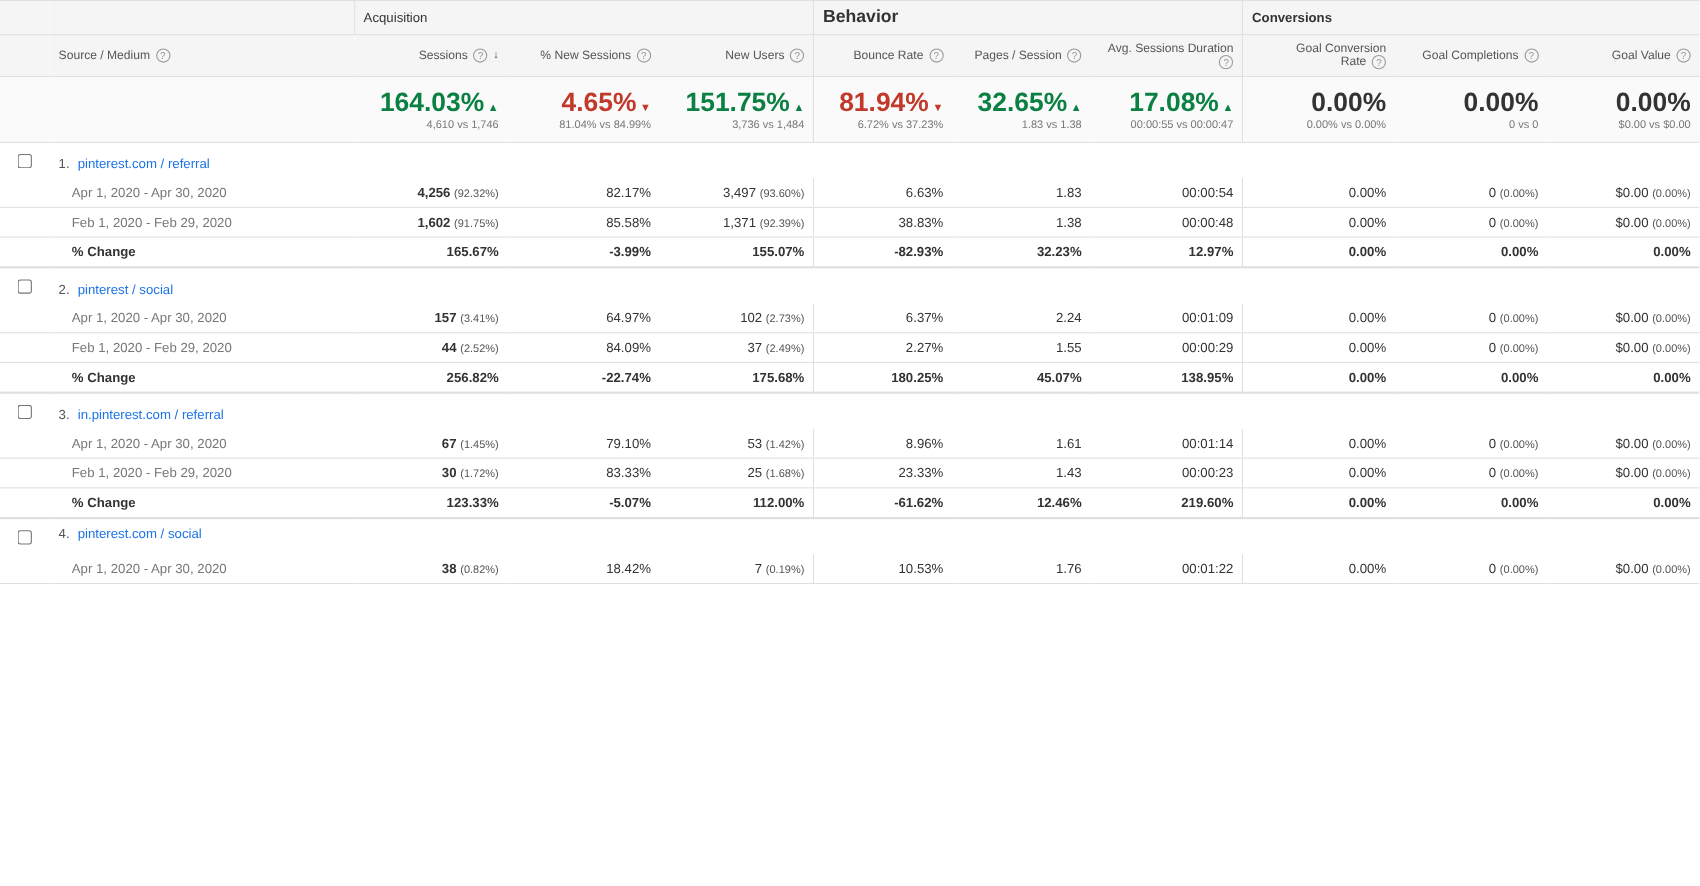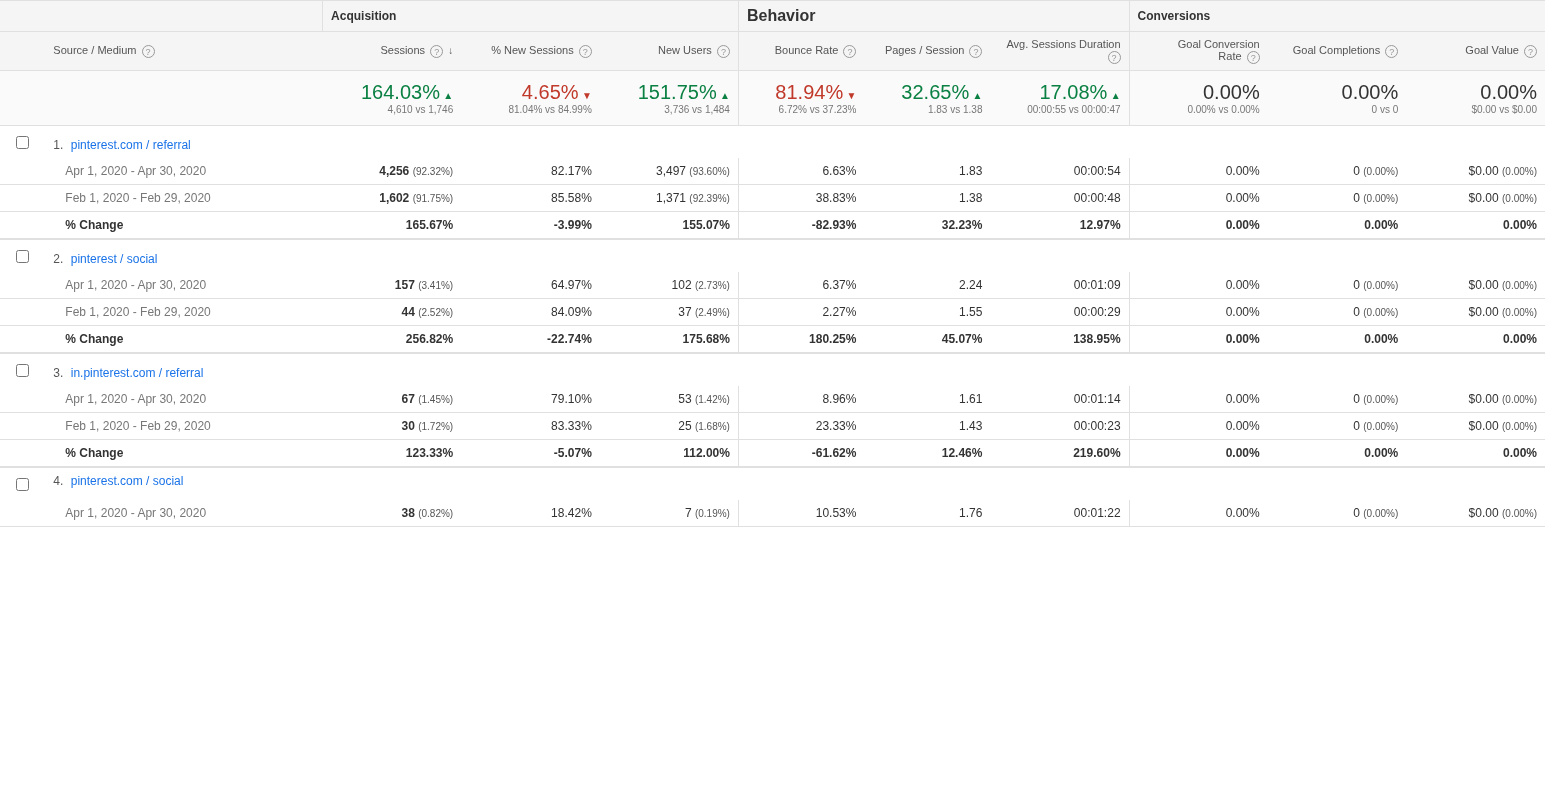--- a/index.html
+++ b/index.html
@@ -22,21 +22,21 @@
     
     .link-cell { color: #1a73e8; text-decoration: none; cursor: pointer; }
     
     .source-row td { border-bottom: none; padding-top: 10px; }
     .data-row td { font-size: 12px; }
     .change-row td { font-weight: bold; border-bottom: 2px solid #e0e0e0; }
     .paren { font-size: 10px; color: #555; }
     
     .summary-row td { background: #fafafa; padding: 10px 8px; }
     
-    .big-num { font-size: 20px; font-weight: 400; }
+    .big-num { font-size: 24px; font-weight: 700; }
     .trend-up { color: #0b8043; }
     .trend-down { color: #c0392b; }
     
     .arrow-up { color: #0b8043; font-size: 10px; }
     .arrow-down { color: #c0392b; font-size: 10px; }
     
     .vs-text { font-size: 10px; color: #777; display: block; }
     
     input[type="checkbox"] { cursor: pointer; }
     
@@ -57,21 +57,21 @@
 </head>
 <body>
 
 <div class="table-container">
   <table>
     <thead>
 
       <tr>
         <th class="col-checkbox header-group"></th>
         <th class="col-source header-group"></th>
-        <th colspan="3" class="header-group" style="text-align:left; border-left: 1px solid #e0e0e0; font-weight: bold; color: #333; font-size: 12px;">Acquisition</th>
+        <th colspan="3" class="header-group" style="text-align:left; border-left: 1px solid #e0e0e0; font-weight: normal; color: #333; font-size: 12px;">Acquisition</th>
         <th colspan="3" class="header-group" style="text-align:left; border-left: 1px solid #e0e0e0; font-weight: bold; color: #333; font-size: 16px;">Behavior</th>
         <th colspan="3" class="header-group" style="text-align:left; border-left: 1px solid #e0e0e0; font-weight: bold; color: #333; font-size: 12px;">Conversions</th>
       </tr>
 
       <tr class="section-header-row">
         <th class="col-checkbox"></th>
         <th class="col-source">
           <span>Source / Medium</span>
           <span class="help-icon">?</span>
         </th>

